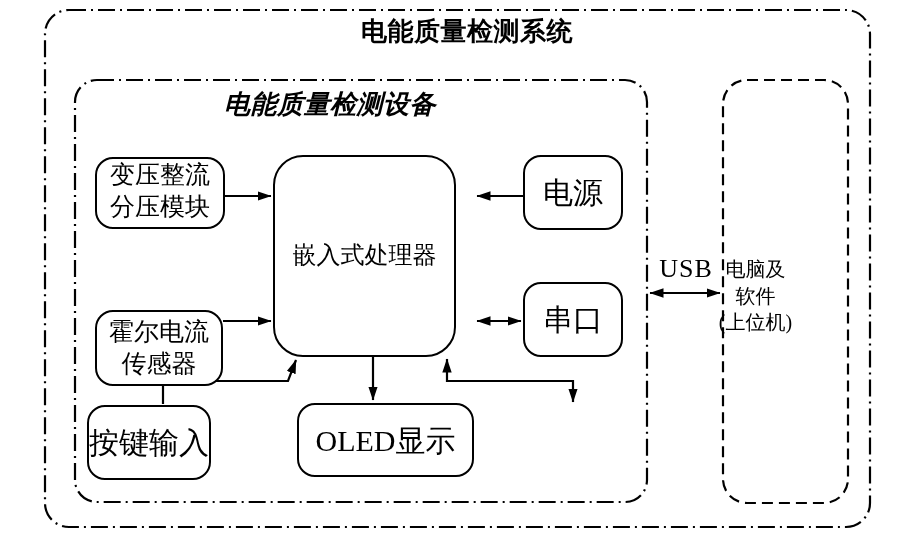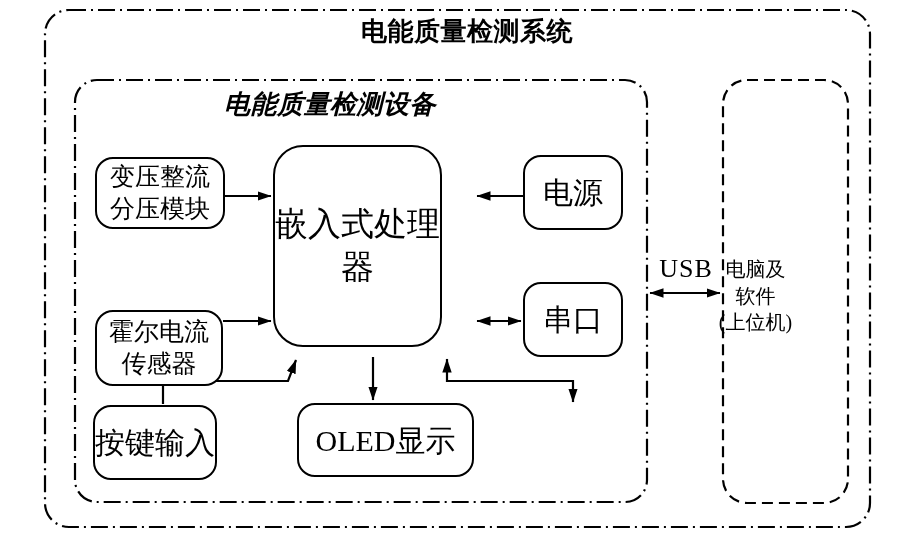--- a/index.html
+++ b/index.html
@@ -45,27 +45,27 @@
     <line x1="477" y1="321" x2="521" y2="321" stroke="#000" stroke-width="2.2" marker-start="url(#ah)" marker-end="url(#ah)"></line>
     <path d="M163 404 L163 381 L288 381 L296 360" fill="none" stroke="#000" stroke-width="2.2" marker-end="url(#ah)"></path>
     <line x1="373" y1="357" x2="373" y2="400" stroke="#000" stroke-width="2.2" marker-end="url(#ah)"></line>
     <path d="M447 359 L447 381 L573 381 L573 402" fill="none" stroke="#000" stroke-width="2.2" marker-start="url(#ah)" marker-end="url(#ah)"></path>
     <line x1="650" y1="293" x2="720" y2="293" stroke="#000" stroke-width="2.2" marker-start="url(#ah)" marker-end="url(#ah)"></line>
   </svg>
 
   <div class="lbl title" style="left:347px;top:16px;width:240px;height:32px;">电能质量检测系统</div>
   <div class="lbl title" style="left:210px;top:90px;width:240px;height:30px;font-style:italic;">电能质量检测设备</div>
 
-  <div class="node r18" style="left:95px;top:157px;width:130px;height:72px;font-size:25px;">变压整流
+  <div class="node r18" style="left:95px;top:157px;width:130px;height:72px;font-size:25px;font-family:Liberation Mono, monospace;">变压整流
 分压模块</div>
   <div class="node r18" style="left:95px;top:282px;width:128px;height:76px;font-size:25px;margin-top:28px;">霍尔电流
 传感器</div>
-  <div class="node r18" style="left:93px;top:405px;width:124px;height:75px;">按键输入</div>
+  <div class="node r18" style="left:87px;top:405px;width:124px;height:75px;">按键输入</div>
 
-  <div class="node" style="left:273px;top:145px;width:169px;height:202px;border-radius:30px;font-size:33px;">嵌入式处理器</div>
+  <div class="node" style="left:273px;top:155px;width:183px;height:202px;border-radius:30px;font-size:24px;">嵌入式处理器</div>
 
   <div class="node r18" style="left:523px;top:155px;width:100px;height:75px;">电源</div>
   <div class="node r18" style="left:523px;top:282px;width:100px;height:75px;">串口</div>
 
   <div class="node r18" style="left:297px;top:403px;width:177px;height:74px;">OLED显示</div>
 
   <div class="lbl usb" style="left:646px;top:254px;width:80px;height:30px;">USB</div>
 
   <div class="lbl" style="left:695px;top:248px;width:121px;height:96px;font-size:20px;line-height:1.32;">电脑及
 软件

